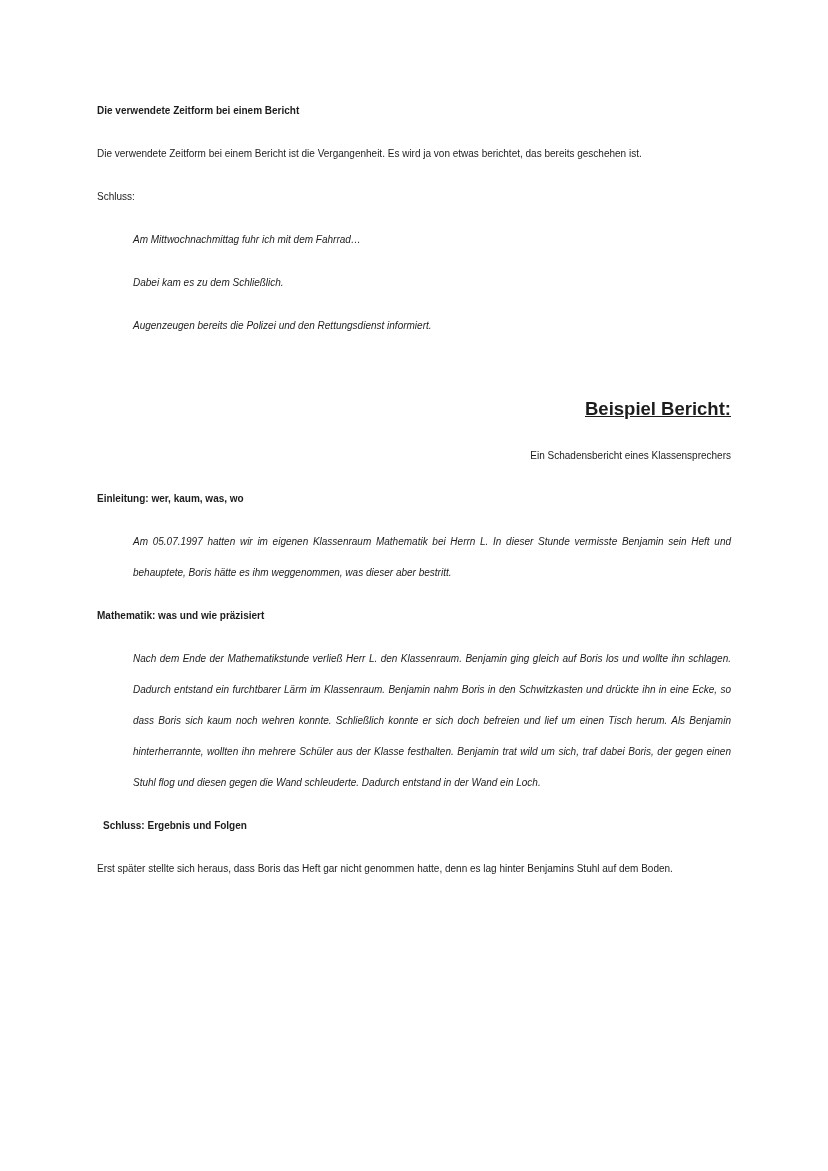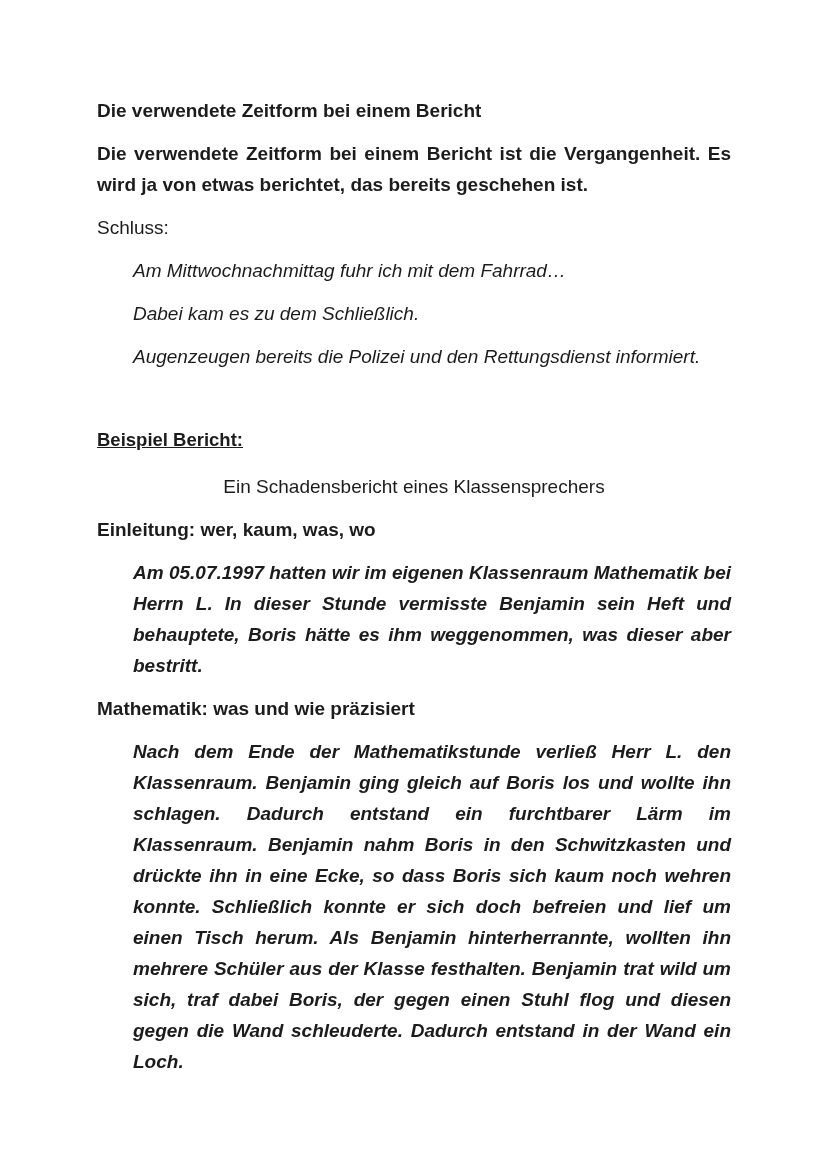--- a/index.html
+++ b/index.html
@@ -10,47 +10,46 @@
   }
   .page {
     width: 828px;
     height: 1171px;
     margin: 0 auto;
     background: #ffffff;
     padding: 95px 97px 60px 97px;
     position: relative;
   }
   .block {
-    font-size: 19px;
+    font-size: 10px;
     line-height: 31px;
     margin-bottom: 12px;
     color: #1c1c1c;
   }
   .bold {
     font-weight: bold;
   }
   .justify {
     text-align: justify;
     text-justify: inter-word;
-    font-weight: bold;
   }
   .italic {
     font-style: italic;
     margin-left: 36px;
   }
   .doc-title {
-    text-align: left;
+    text-align: right;
     font-weight: bold;
     font-size: 18.5px;
     text-decoration: underline;
     margin-top: 52px;
     margin-bottom: 16px;
   }
   .doc-subtitle {
-    text-align: center;
+    text-align: right;
     margin-bottom: 12px;
   }
   .indent-sm {
     padding-left: 6px;
   }
 </style>
 </head>
 <body>
 
 <div class="page">
@@ -72,15 +71,17 @@
   <div class="block doc-subtitle">Ein Schadensbericht eines Klassensprechers</div>
 
   <div class="block bold">Einleitung: wer, kaum, was, wo</div>
 
   <div class="block italic justify">Am 05.07.1997 hatten wir im eigenen Klassenraum Mathematik bei Herrn L. In dieser Stunde vermisste Benjamin sein Heft und behauptete, Boris hätte es ihm weggenommen, was dieser aber bestritt.</div>
 
   <div class="block bold">Mathematik: was und wie präzisiert</div>
 
   <div class="block italic justify">Nach dem Ende der Mathematikstunde verließ Herr L. den Klassenraum. Benjamin ging gleich auf Boris los und wollte ihn schlagen. Dadurch entstand ein furchtbarer Lärm im Klassenraum. Benjamin nahm Boris in den Schwitzkasten und drückte ihn in eine Ecke, so dass Boris sich kaum noch wehren konnte. Schließlich konnte er sich doch befreien und lief um einen Tisch herum. Als Benjamin hinterherrannte, wollten ihn mehrere Schüler aus der Klasse festhalten. Benjamin trat wild um sich, traf dabei Boris, der gegen einen Stuhl flog und diesen gegen die Wand schleuderte. Dadurch entstand in der Wand ein Loch.</div>
 
+  <div class="block bold indent-sm">Schluss: Ergebnis und Folgen</div>
 
+  <div class="block justify">Erst später stellte sich heraus, dass Boris das Heft gar nicht genommen hatte, denn es lag hinter Benjamins Stuhl auf dem Boden.</div>
 
 </div>
 
 </body></html>

